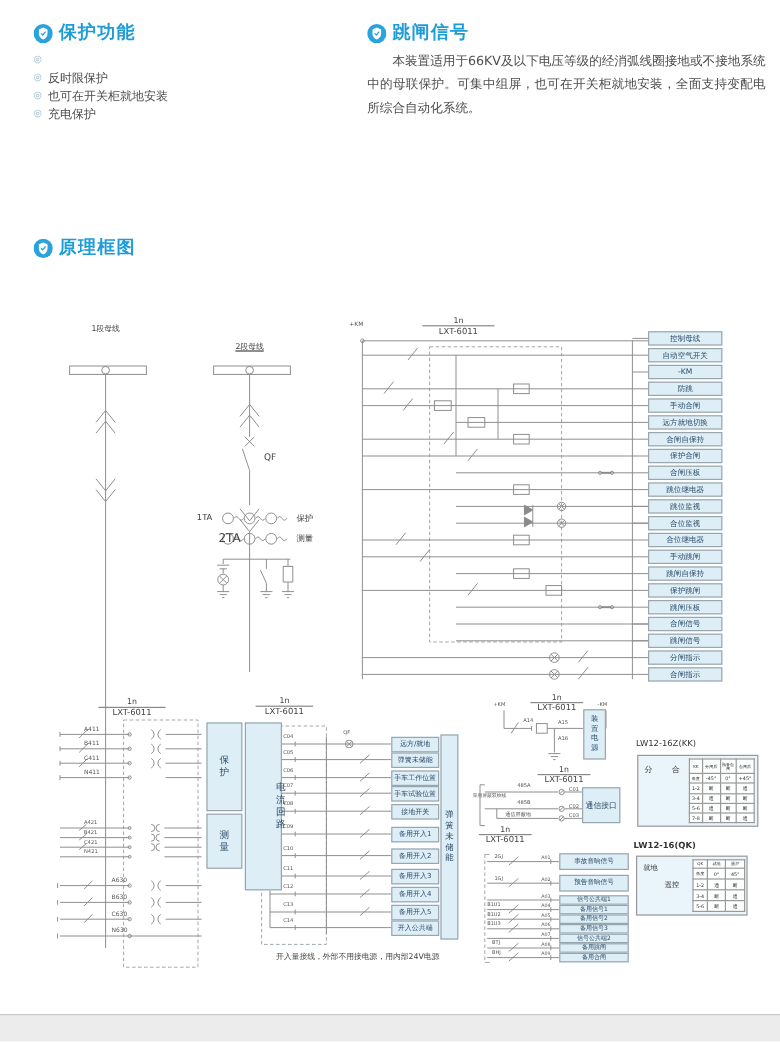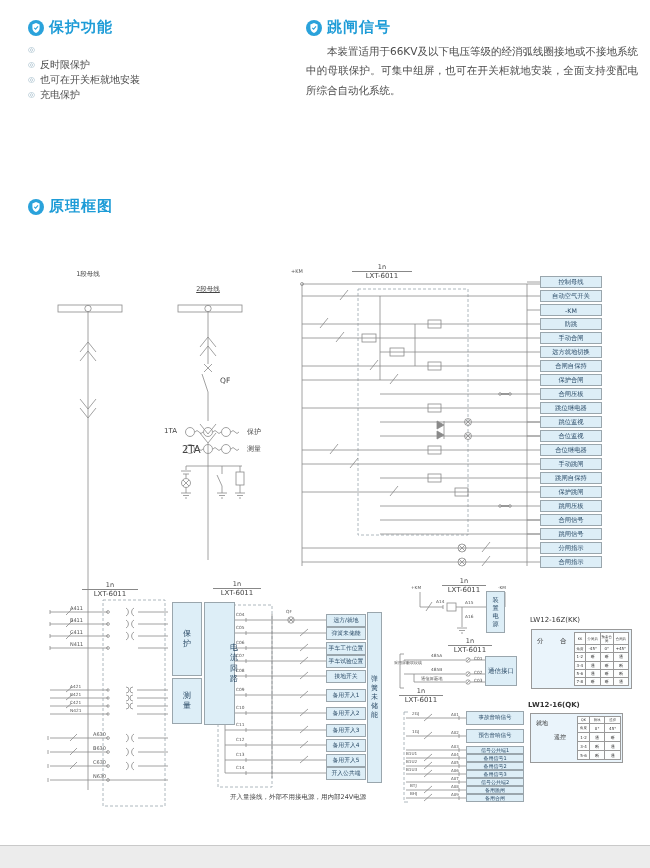--- a/index.html
+++ b/index.html
@@ -475,21 +475,21 @@
   <div class="wl" style="left:93px;top:731px;">A630</div>
   <div class="wl" style="left:93px;top:745px;">B630</div>
   <div class="wl" style="left:93px;top:759px;">C630</div>
   <div class="wl" style="left:93px;top:773px;">N630</div>
   <div class="lbox" style="left:172px;top:602px;width:30px;height:74px;font-size:8px;">
       <span class="vtxt">保护</span>
     </div>
   <div class="lbox" style="left:172px;top:678px;width:30px;height:46px;font-size:8px;">
       <span class="vtxt">测量</span>
     </div>
-  <div class="lbox" style="left:204px;top:602px;width:29px;height:123px;font-size:8px;padding-left:29px;">
+  <div class="lbox" style="left:204px;top:602px;width:29px;height:140px;font-size:8px;padding-left:29px;">
       <span class="vtxt">电流回路</span>
     </div>
 
   <div class="unit" style="left:213px;top:580px;width:48px;">
     <div>1n</div>
     <div class="model">LXT-6011</div>
   </div>
   <div class="wl4" style="left:286px;top:609px;">QF</div>
   <div class="wl4" style="left:236px;top:612px;">C04</div>
   <div class="wl4" style="left:236px;top:625px;">C05</div>

